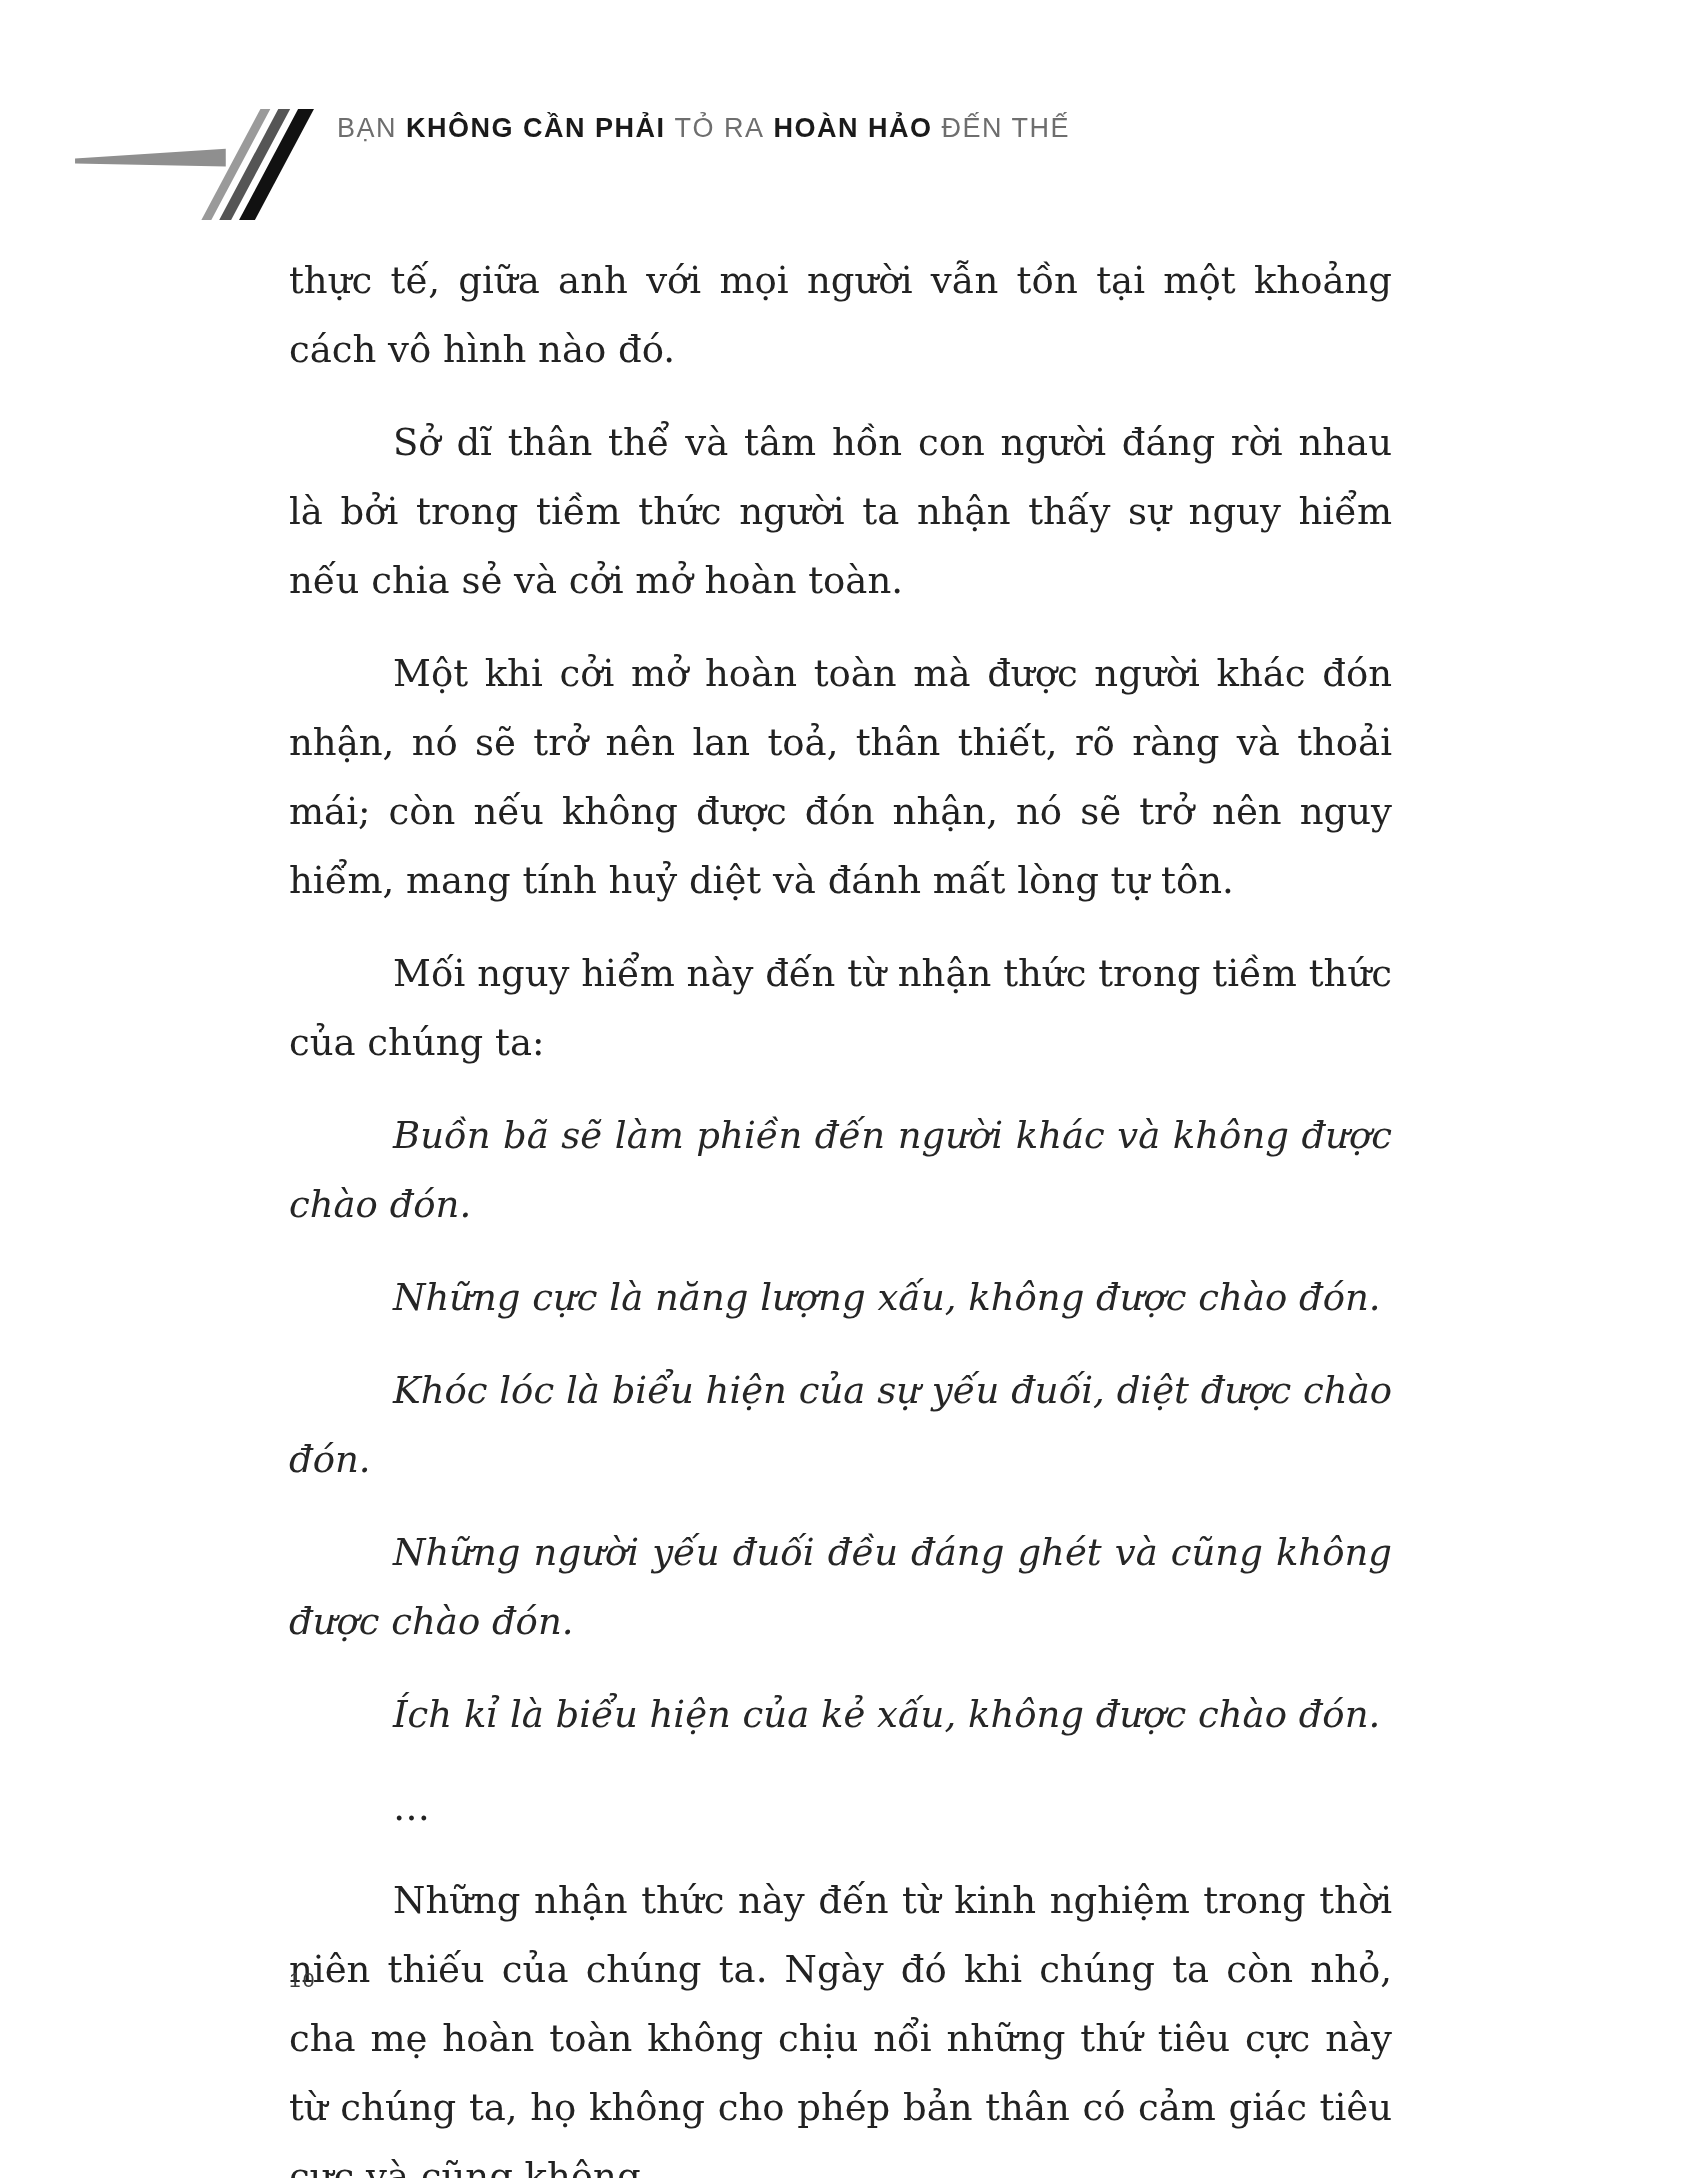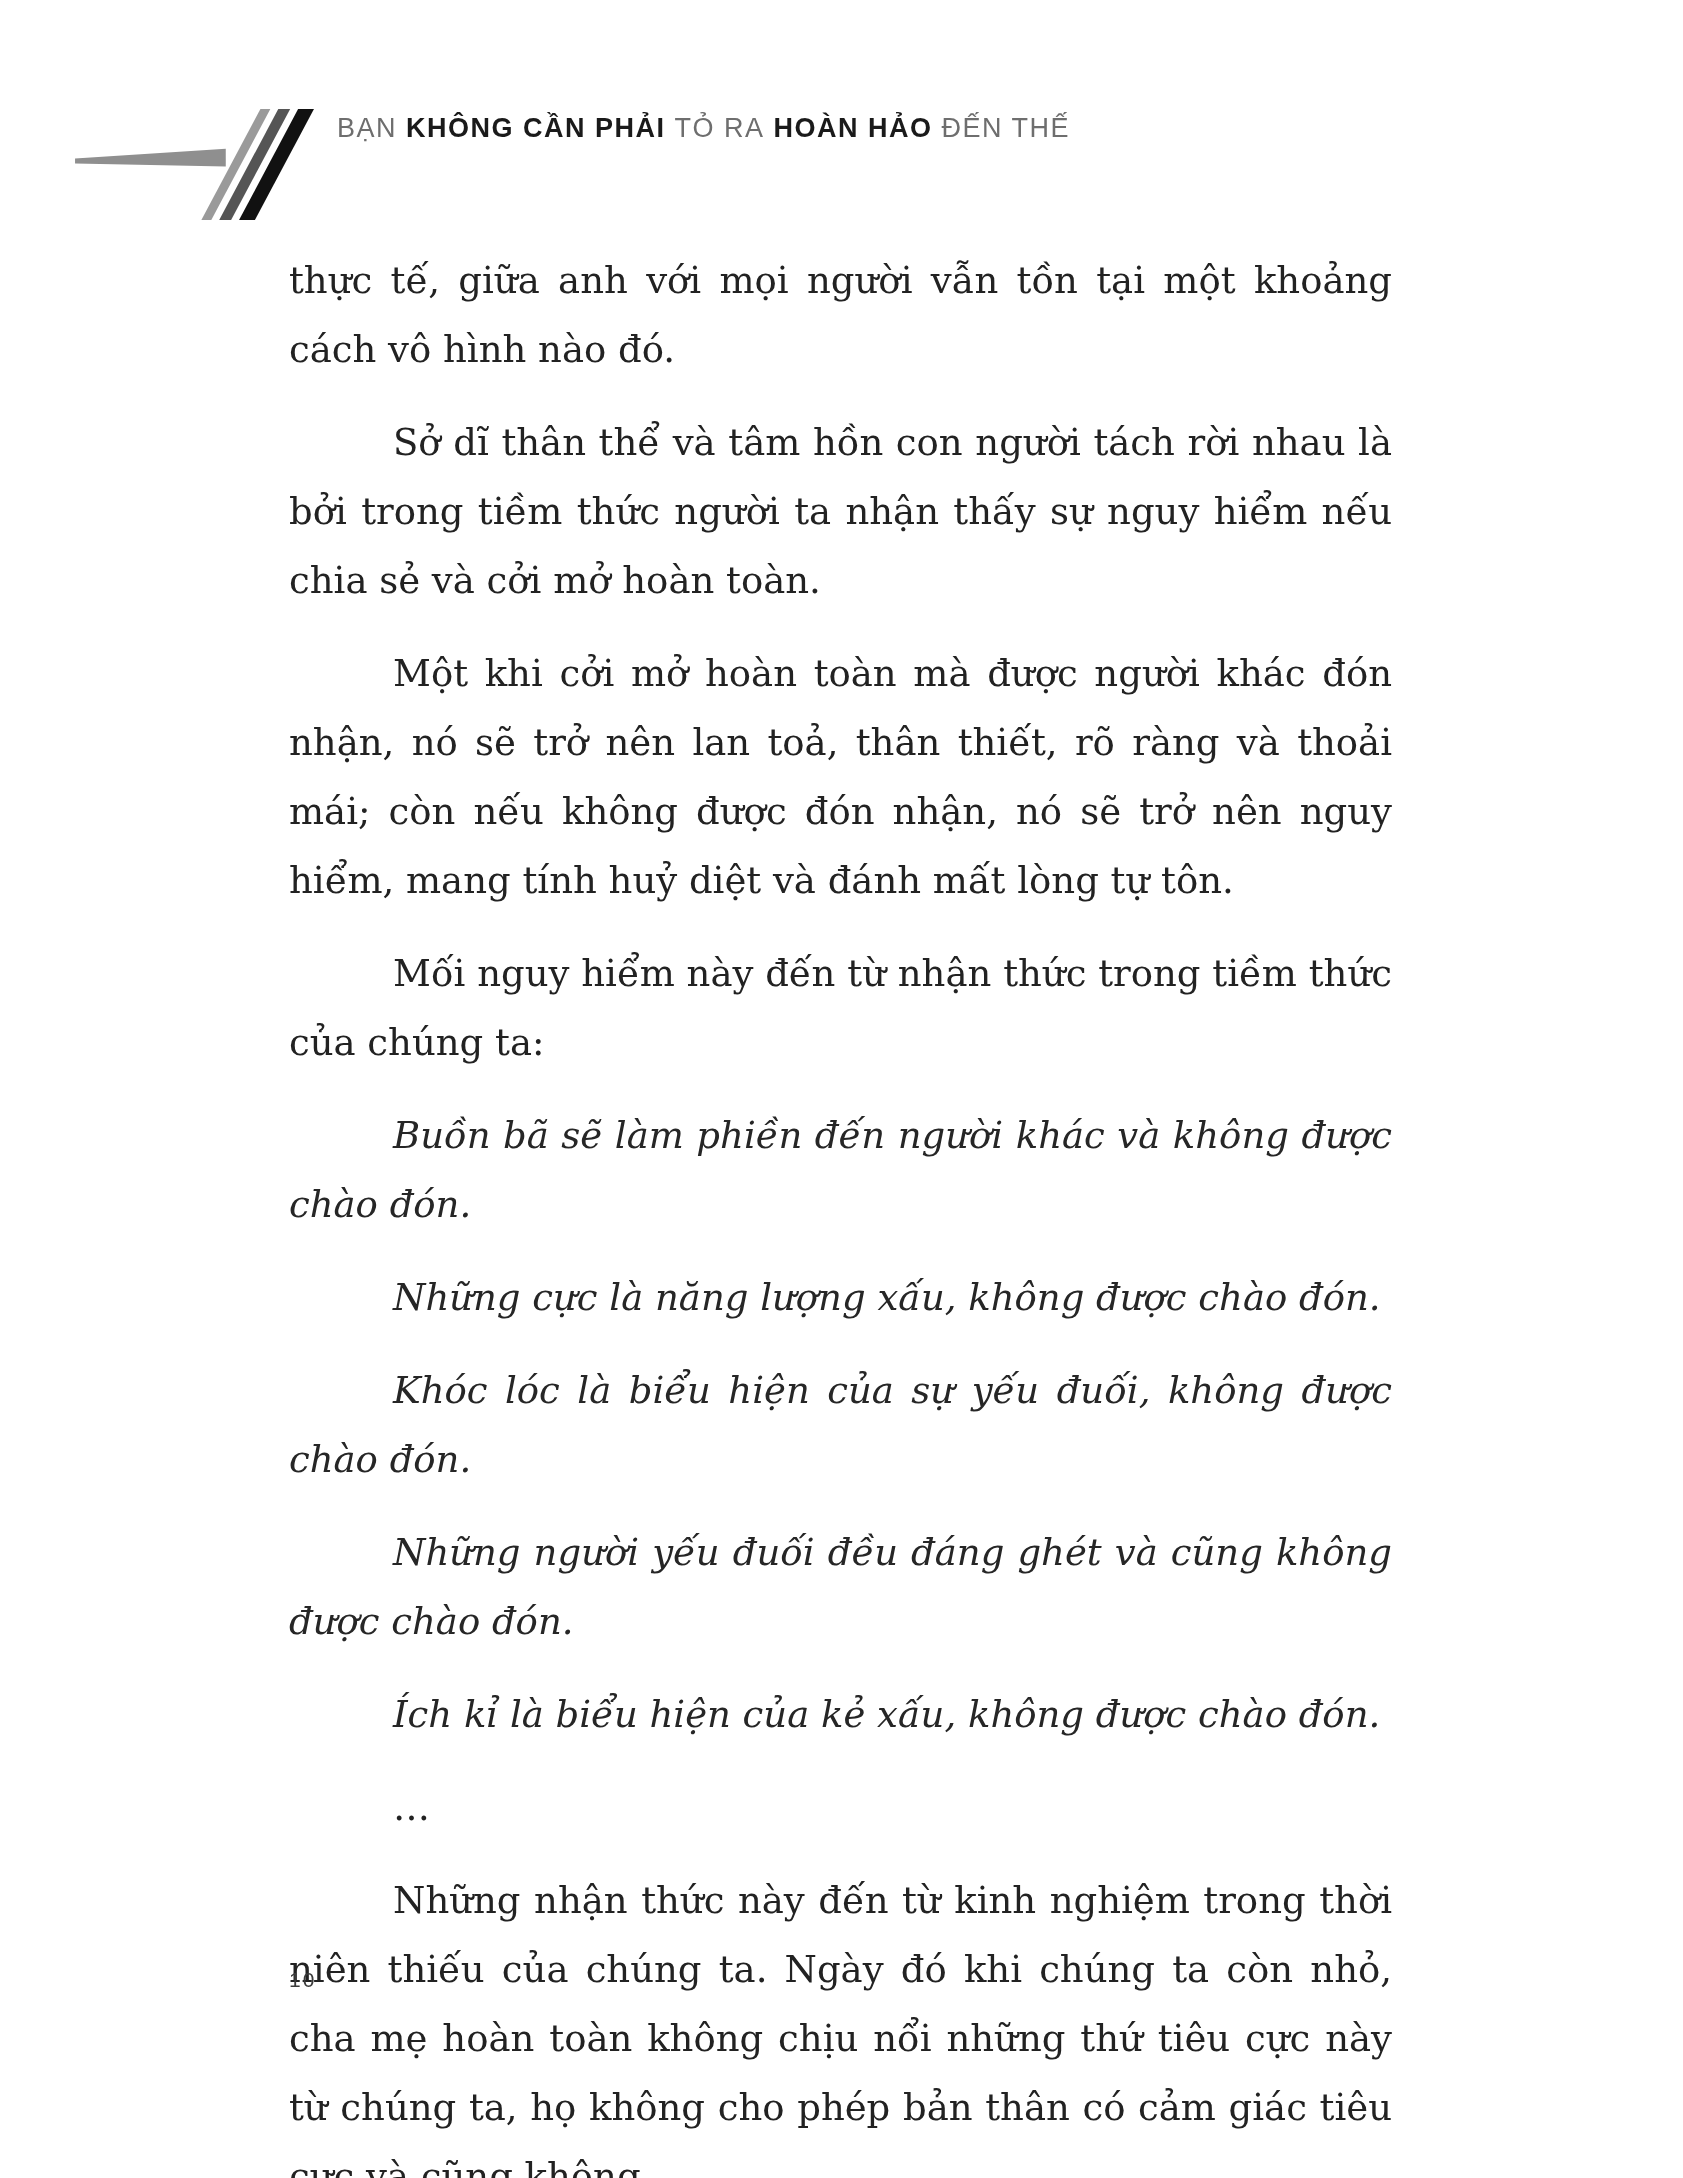--- a/index.html
+++ b/index.html
@@ -103,26 +103,26 @@
         <rect x="226" y="2" width="16" height="112" fill="#111111"></rect>
       </g>
     </svg>
     <div class="head-title">
       <span class="light">BẠN</span><span class="bold">KHÔNG CẦN PHẢI</span><span class="light">TỎ RA</span><span class="bold">HOÀN HẢO</span><span class="light">ĐẾN THẾ</span>
     </div>
   </div>
 
   <div class="text-block">
     <p class="normal">thực tế, giữa anh với mọi người vẫn tồn tại một khoảng cách vô hình nào đó.</p>
-    <p class="normal indent">Sở dĩ thân thể và tâm hồn con người tách rời nhau là bởi trong tiềm thức người ta nhận thấy sự nguy hiểm nếu chia sẻ và cởi mở hoàn toàn.</p>
+    <p class="normal indent">Sở dĩ thân thể và tâm hồn con người đáng rời nhau là bởi trong tiềm thức người ta nhận thấy sự nguy hiểm nếu chia sẻ và cởi mở hoàn toàn.</p>
     <p class="normal indent">Một khi cởi mở hoàn toàn mà được người khác đón nhận, nó sẽ trở nên lan toả, thân thiết, rõ ràng và thoải mái; còn nếu không được đón nhận, nó sẽ trở nên nguy hiểm, mang tính huỷ diệt và đánh mất lòng tự tôn.</p>
     <p class="normal indent">Mối nguy hiểm này đến từ nhận thức trong tiềm thức của chúng ta:</p>
     <p class="quote">Buồn bã sẽ làm phiền đến người khác và không được chào đón.</p>
     <p class="quote">Những cực là năng lượng xấu, không được chào đón.</p>
-    <p class="quote">Khóc lóc là biểu hiện của sự yếu đuối, không được chào đón.</p>
+    <p class="quote">Khóc lóc là biểu hiện của sự yếu đuối, diệt được chào đón.</p>
     <p class="quote">Những người yếu đuối đều đáng ghét và cũng không được chào đón.</p>
     <p class="quote">Ích kỉ là biểu hiện của kẻ xấu, không được chào đón.</p>
     <p class="ellipsis">…</p>
     <p class="normal indent">Những nhận thức này đến từ kinh nghiệm trong thời niên thiếu của chúng ta. Ngày đó khi chúng ta còn nhỏ, cha mẹ hoàn toàn không chịu nổi những thứ tiêu cực này từ chúng ta, họ không cho phép bản thân có cảm giác tiêu cực và cũng không</p>
   </div>
 
   <div class="folio">10</div>
 
 </div>
 

